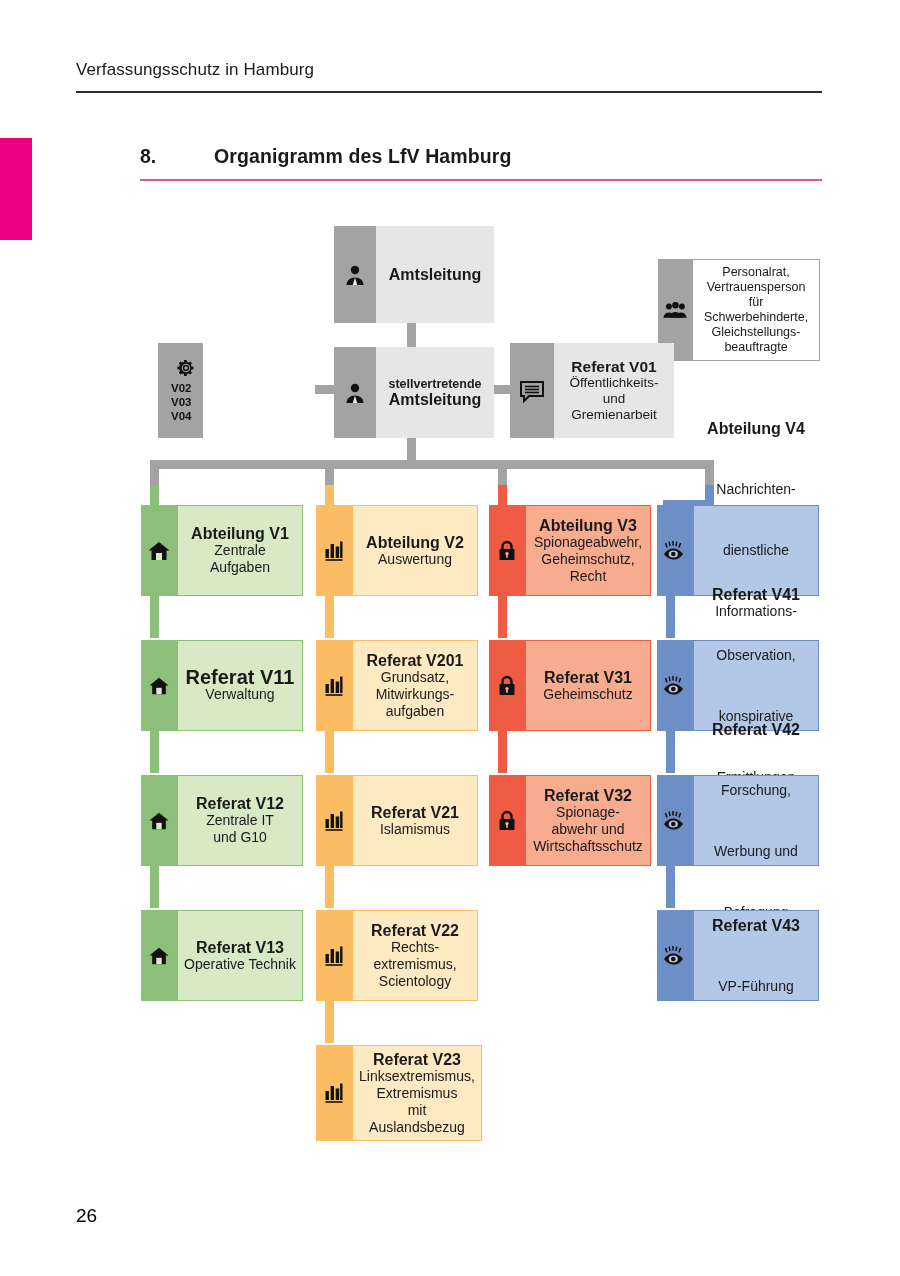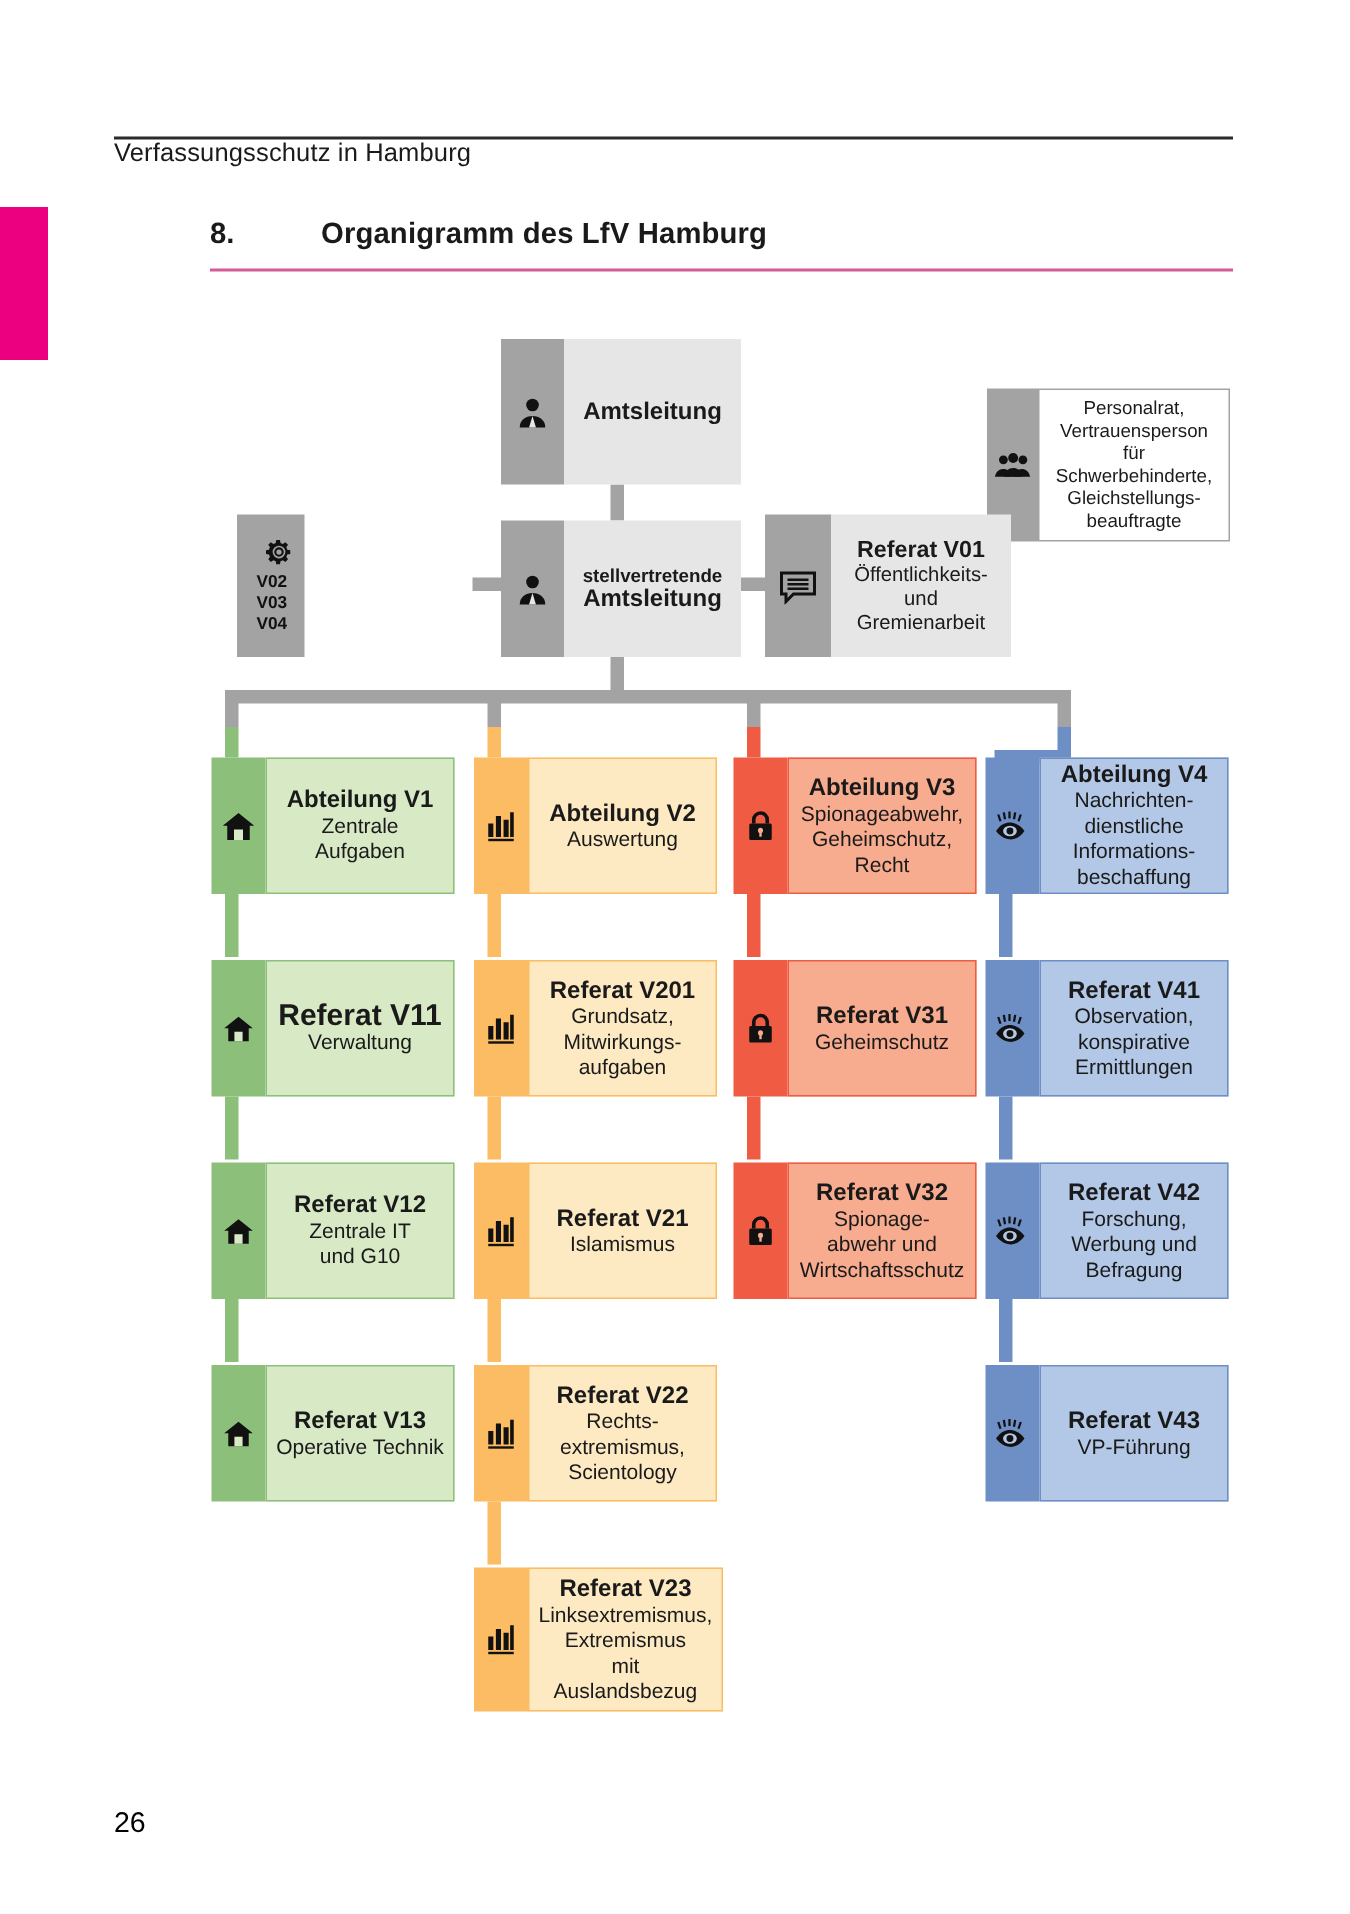--- a/index.html
+++ b/index.html
@@ -13,21 +13,21 @@
   #page { position: relative; width: 900px; height: 1276px; }
 
   
   .magenta-tab {
     position: absolute; left: 0; top: 138px;
     width: 32px; height: 102px;
     background: #ec0080;
   }
   .running-head {
     position: absolute; left: 76px; top: 60px; width: 746px;
-    font-size: 17px; color: #1a1a1a; letter-spacing: .1px; margin-top: 32px;
+    font-size: 17px; color: #1a1a1a; letter-spacing: .1px;
   }
   .head-rule {
     position: absolute; left: 76px; top: 91px; width: 746px;
     height: 1.5px; background: #2b2b2b;
   }
   .sec-num {
     position: absolute; left: 140px; top: 145px;
     font-size: 19.5px; font-weight: bold;
   }
   .sec-title {
@@ -65,21 +65,21 @@
   .white-body .body { background: #ffffff; border: 1.5px solid #a3a3a3; }
 
   
   .c-green .strip { background: #8cc07a; }
   .c-green .body  { background: #d8e9c6; border: 1.5px solid #8cc07a; }
   .c-orange .strip { background: #fbbc63; }
   .c-orange .body  { background: #fde9c2; border: 1.5px solid #fbbc63; }
   .c-red .strip { background: #ef5b43; }
   .c-red .body  { background: #f7ab8f; border: 1.5px solid #ef5b43; }
   .c-blue .strip { background: #6e8fc6; }
-  .c-blue .body  { background: #b3c8e6; border: 1.5px solid #6e8fc6; }
+  .c-blue .body  { background: #b3c8e6; border: 1.5px solid #6e8fc6; gap: 44px; }
 
   
   .conn { position: absolute; z-index: 1; }
 
   
   .codes {
     display: flex; flex-direction: column; justify-content: center;
     align-items: flex-start; height: 100%;
     padding-left: 6px; gap: 1px;
   }

